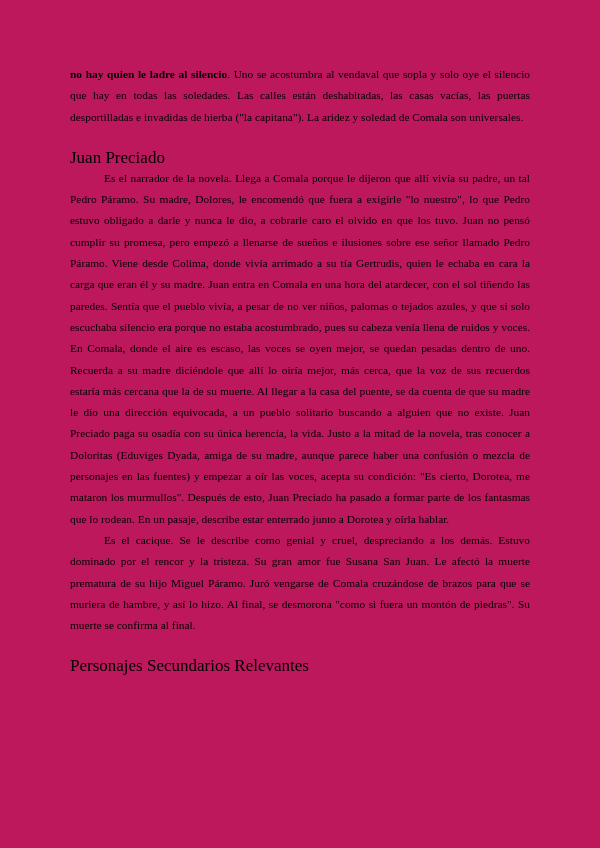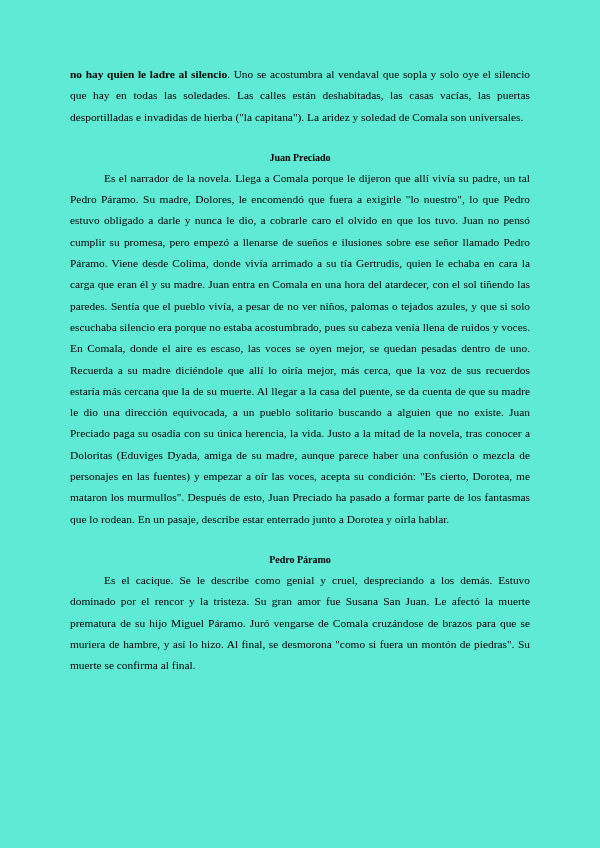--- a/index.html
+++ b/index.html
@@ -6,55 +6,55 @@
     margin: 0;
     padding: 0;
     background: #ffffff;
   }
   .page {
     position: relative;
     width: 600px;
     height: 848px;
     box-sizing: border-box;
     padding: 64px 70px 0 70px;
-    background: #5eead4;
+    background: #be185d;
     color: #000000;
     font-family: "Liberation Serif", "DejaVu Serif", serif;
     font-size: 11.4px;
     line-height: 21.3px;
     overflow: hidden;
   }
   .para {
     margin: 0;
     text-align: justify;
   }
   .para.indent {
     text-indent: 34px;
     font-family: Liberation Serif, serif;
   }
   .section-heading {
     margin: 18.7px 0 0 0;
-    font-size: 10px;
+    font-size: 17px;
     line-height: 21.3px;
-    font-weight: bold;
-    text-align: center;
+    font-weight: normal;
+    text-align: left;
   }
   .bold-lead {
     font-weight: bold;
   }
 </style>
 </head>
 <body>
 
 <div class="page">
 
   <p class="para"><span class="bold-lead">no hay quien le ladre al silencio</span><span>. Uno se acostumbra al vendaval que sopla y solo oye el silencio que hay en todas las soledades. Las calles están deshabitadas, las casas vacías, las puertas desportilladas e invadidas de hierba ("la capitana"). La aridez y soledad de Comala son universales.</span></p>
 
   <h2 class="section-heading">Juan Preciado</h2>
 
   <p class="para indent">Es el narrador de la novela. Llega a Comala porque le dijeron que allí vivía su padre, un tal Pedro Páramo. Su madre, Dolores, le encomendó que fuera a exigirle "lo nuestro", lo que Pedro estuvo obligado a darle y nunca le dio, a cobrarle caro el olvido en que los tuvo. Juan no pensó cumplir su promesa, pero empezó a llenarse de sueños e ilusiones sobre ese señor llamado Pedro Páramo. Viene desde Colima, donde vivía arrimado a su tía Gertrudis, quien le echaba en cara la carga que eran él y su madre. Juan entra en Comala en una hora del atardecer, con el sol tiñendo las paredes. Sentía que el pueblo vivía, a pesar de no ver niños, palomas o tejados azules, y que si solo escuchaba silencio era porque no estaba acostumbrado, pues su cabeza venía llena de ruidos y voces. En Comala, donde el aire es escaso, las voces se oyen mejor, se quedan pesadas dentro de uno. Recuerda a su madre diciéndole que allí lo oiría mejor, más cerca, que la voz de sus recuerdos estaría más cercana que la de su muerte. Al llegar a la casa del puente, se da cuenta de que su madre le dio una dirección equivocada, a un pueblo solitario buscando a alguien que no existe. Juan Preciado paga su osadía con su única herencia, la vida. Justo a la mitad de la novela, tras conocer a Doloritas (Eduviges Dyada, amiga de su madre, aunque parece haber una confusión o mezcla de personajes en las fuentes) y empezar a oír las voces, acepta su condición: "Es cierto, Dorotea, me mataron los murmullos". Después de esto, Juan Preciado ha pasado a formar parte de los fantasmas que lo rodean. En un pasaje, describe estar enterrado junto a Dorotea y oírla hablar.</p>
 
-  <h2 class="section-heading">Pedro Páramo</h2>
 
   <p class="para indent">Es el cacique. Se le describe como genial y cruel, despreciando a los demás. Estuvo dominado por el rencor y la tristeza. Su gran amor fue Susana San Juan. Le afectó la muerte prematura de su hijo Miguel Páramo. Juró vengarse de Comala cruzándose de brazos para que se muriera de hambre, y así lo hizo. Al final, se desmorona "como si fuera un montón de piedras". Su muerte se confirma al final.</p>
 
+  <h2 class="section-heading">Personajes Secundarios Relevantes</h2>
 
 </div>
 
 </body></html>

